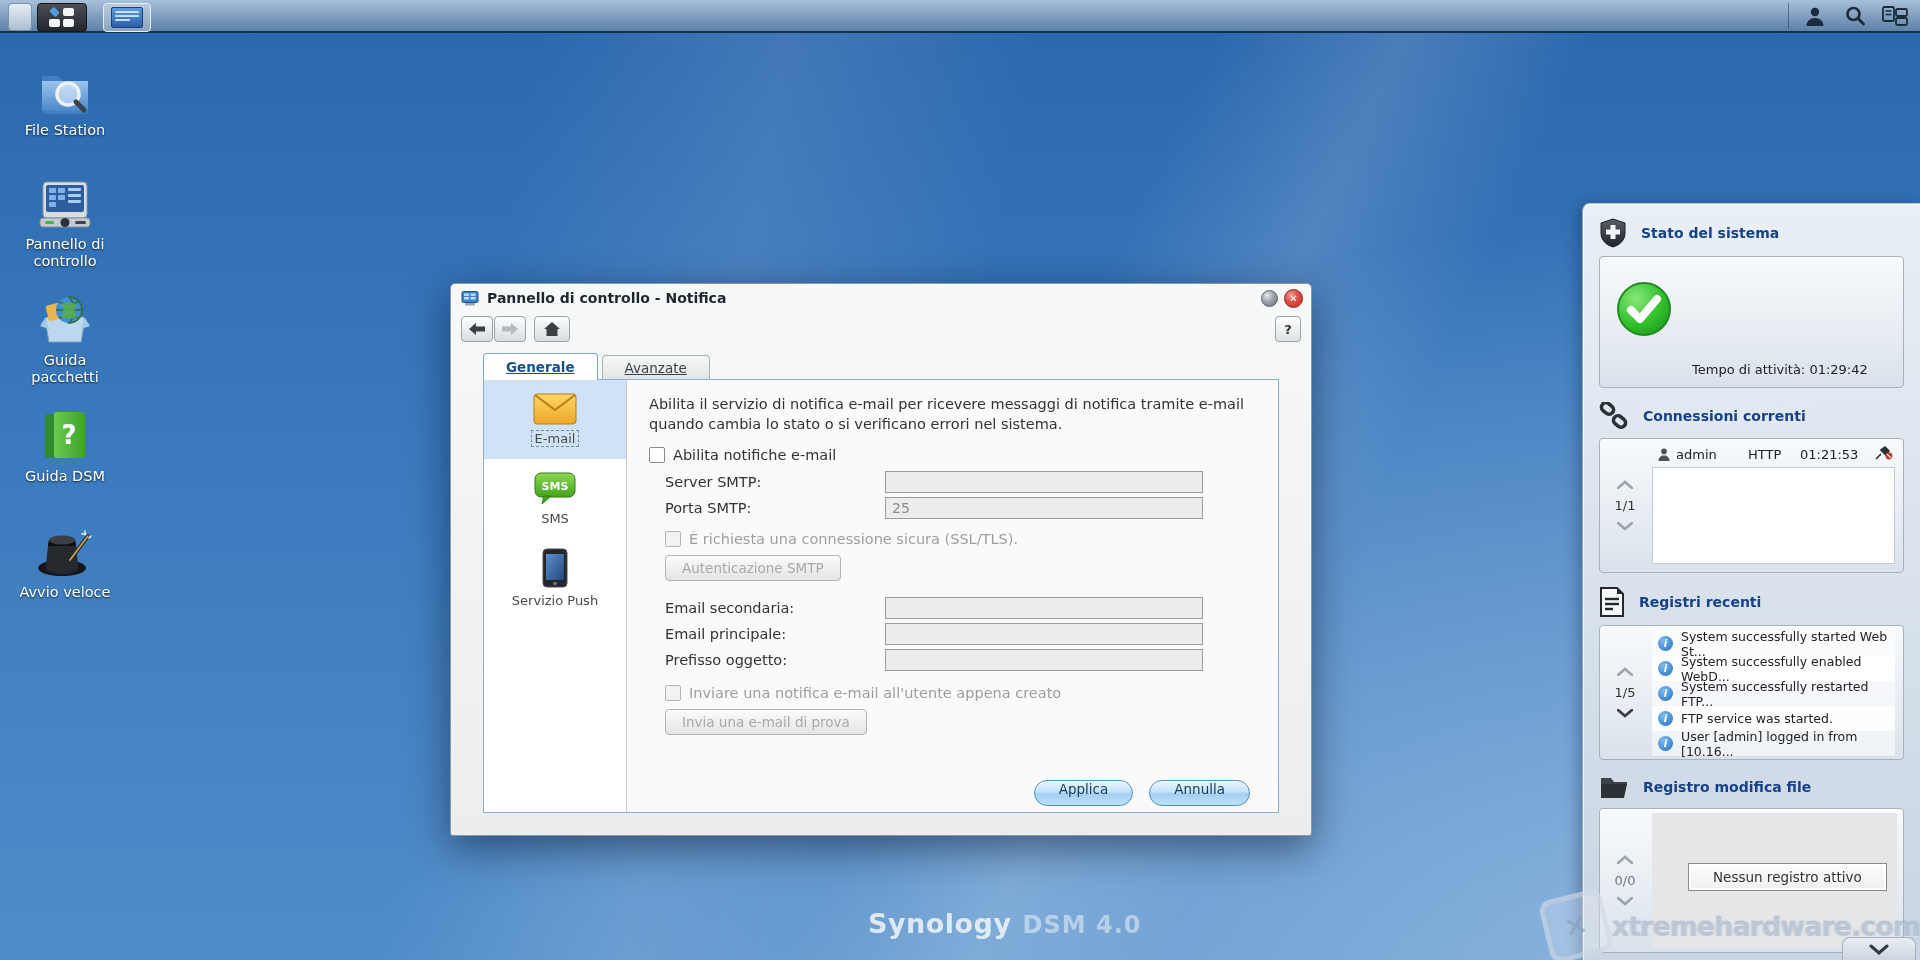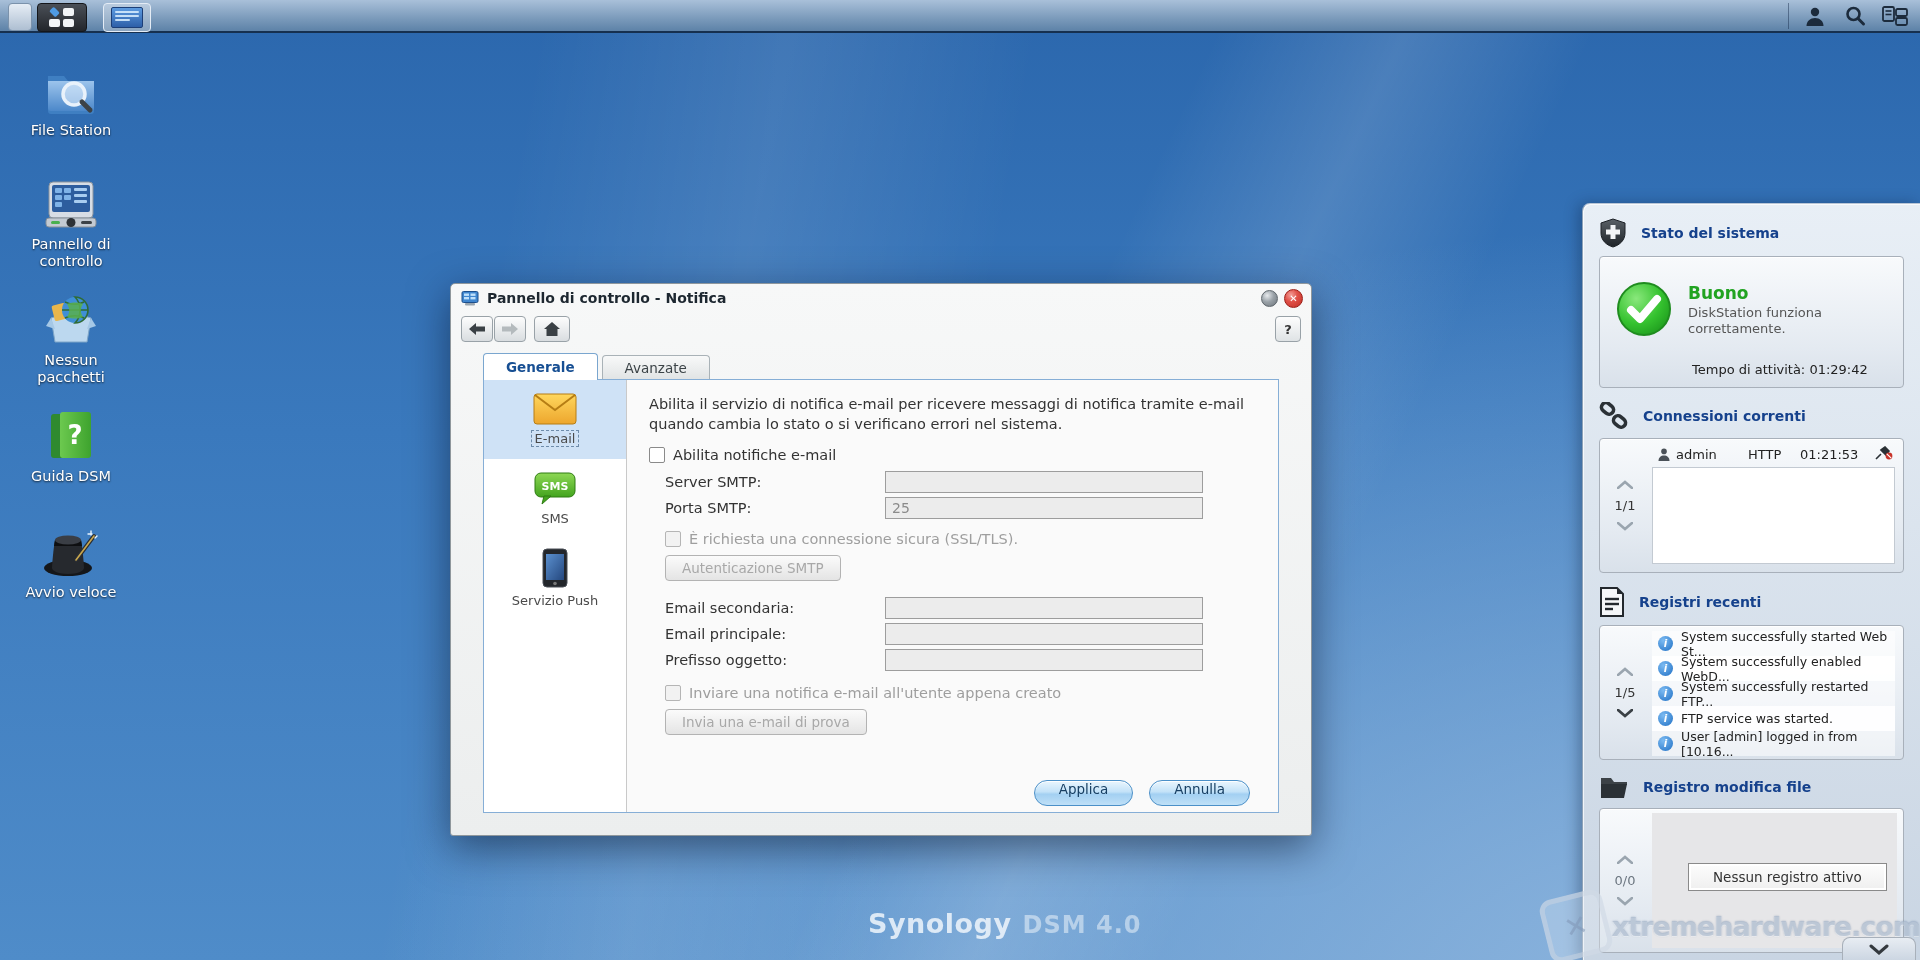--- a/index.html
+++ b/index.html
@@ -26,21 +26,21 @@
   .tb-task{left:103px;width:46px;height:27px;background:rgba(255,255,255,.28);
     border:1px solid #e4ecf5;display:flex;align-items:center;justify-content:center;}
   .mini-win{width:30px;height:19px;border-radius:2px;background:linear-gradient(180deg,#5d9be0,#2d5fa8);
     border:1px solid #1d3f77;position:relative;}
   .mini-win i{position:absolute;left:3px;right:3px;height:2px;background:rgba(220,240,255,.85);border-radius:1px;}
   .mini-win i:nth-child(1){top:3px}.mini-win i:nth-child(2){top:7px}.mini-win i:nth-child(3){top:11px;right:12px}
   .tb-right{position:absolute;right:4px;top:0;height:31px;display:flex;align-items:center;gap:14px;padding:0 8px;}
   .tb-divider{position:absolute;left:-6px;top:3px;height:26px;width:1px;background:rgba(20,40,70,.45);}
   .tb-icon{width:26px;height:24px;display:flex;align-items:center;justify-content:center;cursor:pointer;}
   
-  .dicon{position:absolute;left:16px;width:110px;text-align:center;cursor:pointer;}
+  .dicon{position:absolute;left:10px;width:110px;text-align:center;cursor:pointer;}
   .dicon .ic{height:54px;display:flex;align-items:flex-end;justify-content:center;}
   .dicon .lbl{margin-top:6px;font-size:14.5px;color:#fff;line-height:1.15;
     text-shadow:0 1px 2px rgba(0,0,0,.75);}
   
   .dialog{position:absolute;left:450px;top:283px;width:862px;height:553px;
     background:linear-gradient(180deg,#f7f8f8,#eceeee);border:1px solid #8f979c;
     border-radius:5px 5px 3px 3px;box-shadow:0 12px 40px rgba(0,10,30,.5);box-sizing:border-box;}
   .titlebar{position:absolute;left:0;top:0;right:0;height:28px;display:flex;align-items:center;padding:0 10px;}
   .titlebar .ttl{font-size:14px;font-weight:bold;color:#1d2730;margin-left:8px;}
   .winbtns{position:absolute;right:8px;top:5px;display:flex;gap:6px;align-items:center;}
@@ -52,21 +52,21 @@
   .toolbar{position:absolute;left:10px;top:32px;right:10px;height:26px;}
   .nav-btn{position:absolute;top:0;width:30px;height:24px;border:1px solid #99a2a8;border-radius:4px;
     background:linear-gradient(180deg,#fdfdfd,#d9dde0);display:flex;align-items:center;justify-content:center;cursor:pointer;}
   .nav-back{left:0}.nav-fwd{left:33px}.nav-home{left:73px;width:34px;}
   .help-btn{position:absolute;right:0;top:0;width:24px;height:24px;border:1px solid #99a2a8;border-radius:4px;
     background:linear-gradient(180deg,#fdfdfd,#dfe3e5);font-size:13px;font-weight:bold;color:#333;
     display:flex;align-items:center;justify-content:center;cursor:pointer;}
   .tabs{position:absolute;left:32px;top:70px;display:flex;align-items:flex-end;height:26px;}
   .tab{height:24px;padding:0 22px;display:flex;align-items:center;font-size:13.5px;
     border:1px solid #a9b2b7;border-bottom:none;border-radius:4px 4px 0 0;margin-right:4px;
-    background:linear-gradient(180deg,#f8f9f9,#e0e3e4);color:#3b4347;cursor:pointer;}
+    background:linear-gradient(180deg,#f8f9f9,#e0e3e4);color:#3b4347;cursor:pointer;text-decoration:underline;}
   .tab.active{height:26px;background:#fff;border-color:#7aa6cf;color:#174f93;font-weight:bold;z-index:2;}
   .cp-content{position:absolute;left:32px;right:32px;top:95px;height:434px;
     border:1px solid #86aed6;background:#fff;display:flex;box-sizing:border-box;}
   .cp-side{width:143px;background:#fff;border-right:1px solid #c9c9c9;box-sizing:border-box;}
   .side-item{height:79px;display:flex;flex-direction:column;align-items:center;justify-content:center;
     gap:5px;cursor:pointer;}
   .side-item .slbl{font-size:13px;color:#4a4a4a;}
   .side-item.selected{background:#cfe2f6;}
   .side-item.selected .slbl{border:1px dashed #6e8cab;padding:0 3px;}
   .cp-main{flex:1;background:#fafafa;position:relative;padding:15px 26px 0 22px;box-sizing:border-box;
@@ -241,21 +241,21 @@
       <svg width="56" height="52" viewBox="0 0 56 52">
         <path d="M8 24l20-6 20 6-4 24H12z" fill="#bcd8ef" stroke="#7fa6c8"></path>
         <path d="M8 24l-5 8 9 3z" fill="#a5c8e6"></path>
           <path d="M48 24l5 8-9 3z" fill="#a5c8e6"></path>
         <rect x="10" y="10" width="14" height="16" rx="2" fill="#e8b64c" transform="rotate(-14 17 18)"></rect>
         <circle cx="32" cy="16" r="13" fill="#3f8fd6"></circle>
         <path d="M32 3a13 13 0 0 1 0 26c4-4 5-9 5-13s-1-9-5-13zm-13 13h26M22 8c6 3 14 3 19 0M22 24c6-3 14-3 19 0" stroke="#2f6c37" stroke-width="1.6" fill="none"></path>
         <path d="M24 10c3 5 3 8 0 13 5 2 11 2 16 0-3-5-3-8 0-13-5-2-11-2-16 0z" fill="#59b04f" opacity=".85"></path>
       </svg>
     </div>
-    <div class="lbl">Nessun pacchetti</div>
+    <div class="lbl">Guida pacchetti</div>
   </div>
 
   <div class="dicon" style="top:408px">
     <div class="ic">
       <svg width="50" height="52" viewBox="0 0 50 52">
         <path d="M8 4h8v44h-8a3 3 0 0 1-3-3V7a3 3 0 0 1 3-3z" fill="#2f8a2f"></path>
         <rect x="14" y="2" width="31" height="46" rx="3" fill="url(#bkg)"></rect>
         <defs>
             <linearGradient id="bkg" x1="0" y1="0" x2="1" y2="0">
               <stop offset="0" stop-color="#6cc94f"></stop>
@@ -461,24 +461,20 @@
         <circle cx="28" cy="28" r="26" fill="url(#gkg)" stroke="#1f8c1f" stroke-width="2"></circle>
         <defs>
             <radialGradient id="gkg" cx="35%" cy="30%" r="80%">
               <stop offset="0" stop-color="#8ae87c"></stop>
               <stop offset=".6" stop-color="#35c22f"></stop>
               <stop offset="1" stop-color="#1d9a1d"></stop>
             </radialGradient>
           </defs>
         <path d="M15 29l9 9 17-20" fill="none" stroke="#fff" stroke-width="8" stroke-linecap="round" stroke-linejoin="round"></path>
       </svg>
-      <div class="status-txt">
-        <div class="status-word">Buono</div>
-        <div class="status-desc">DiskStation funziona correttamente.</div>
-      </div>
       <div class="uptime">Tempo di attività: 01:29:42</div>
     </div>
 
     <div class="whead">
       <svg width="30" height="28" viewBox="0 0 30 28">
         <g fill="none" stroke="#2b3136" stroke-width="3.6">
           <rect x="2" y="2" width="13" height="9" rx="4.5" transform="rotate(40 8.5 6.5)"></rect>
           <rect x="14" y="15" width="13" height="9" rx="4.5" transform="rotate(40 20.5 19.5)"></rect>
         </g>
       </svg>

